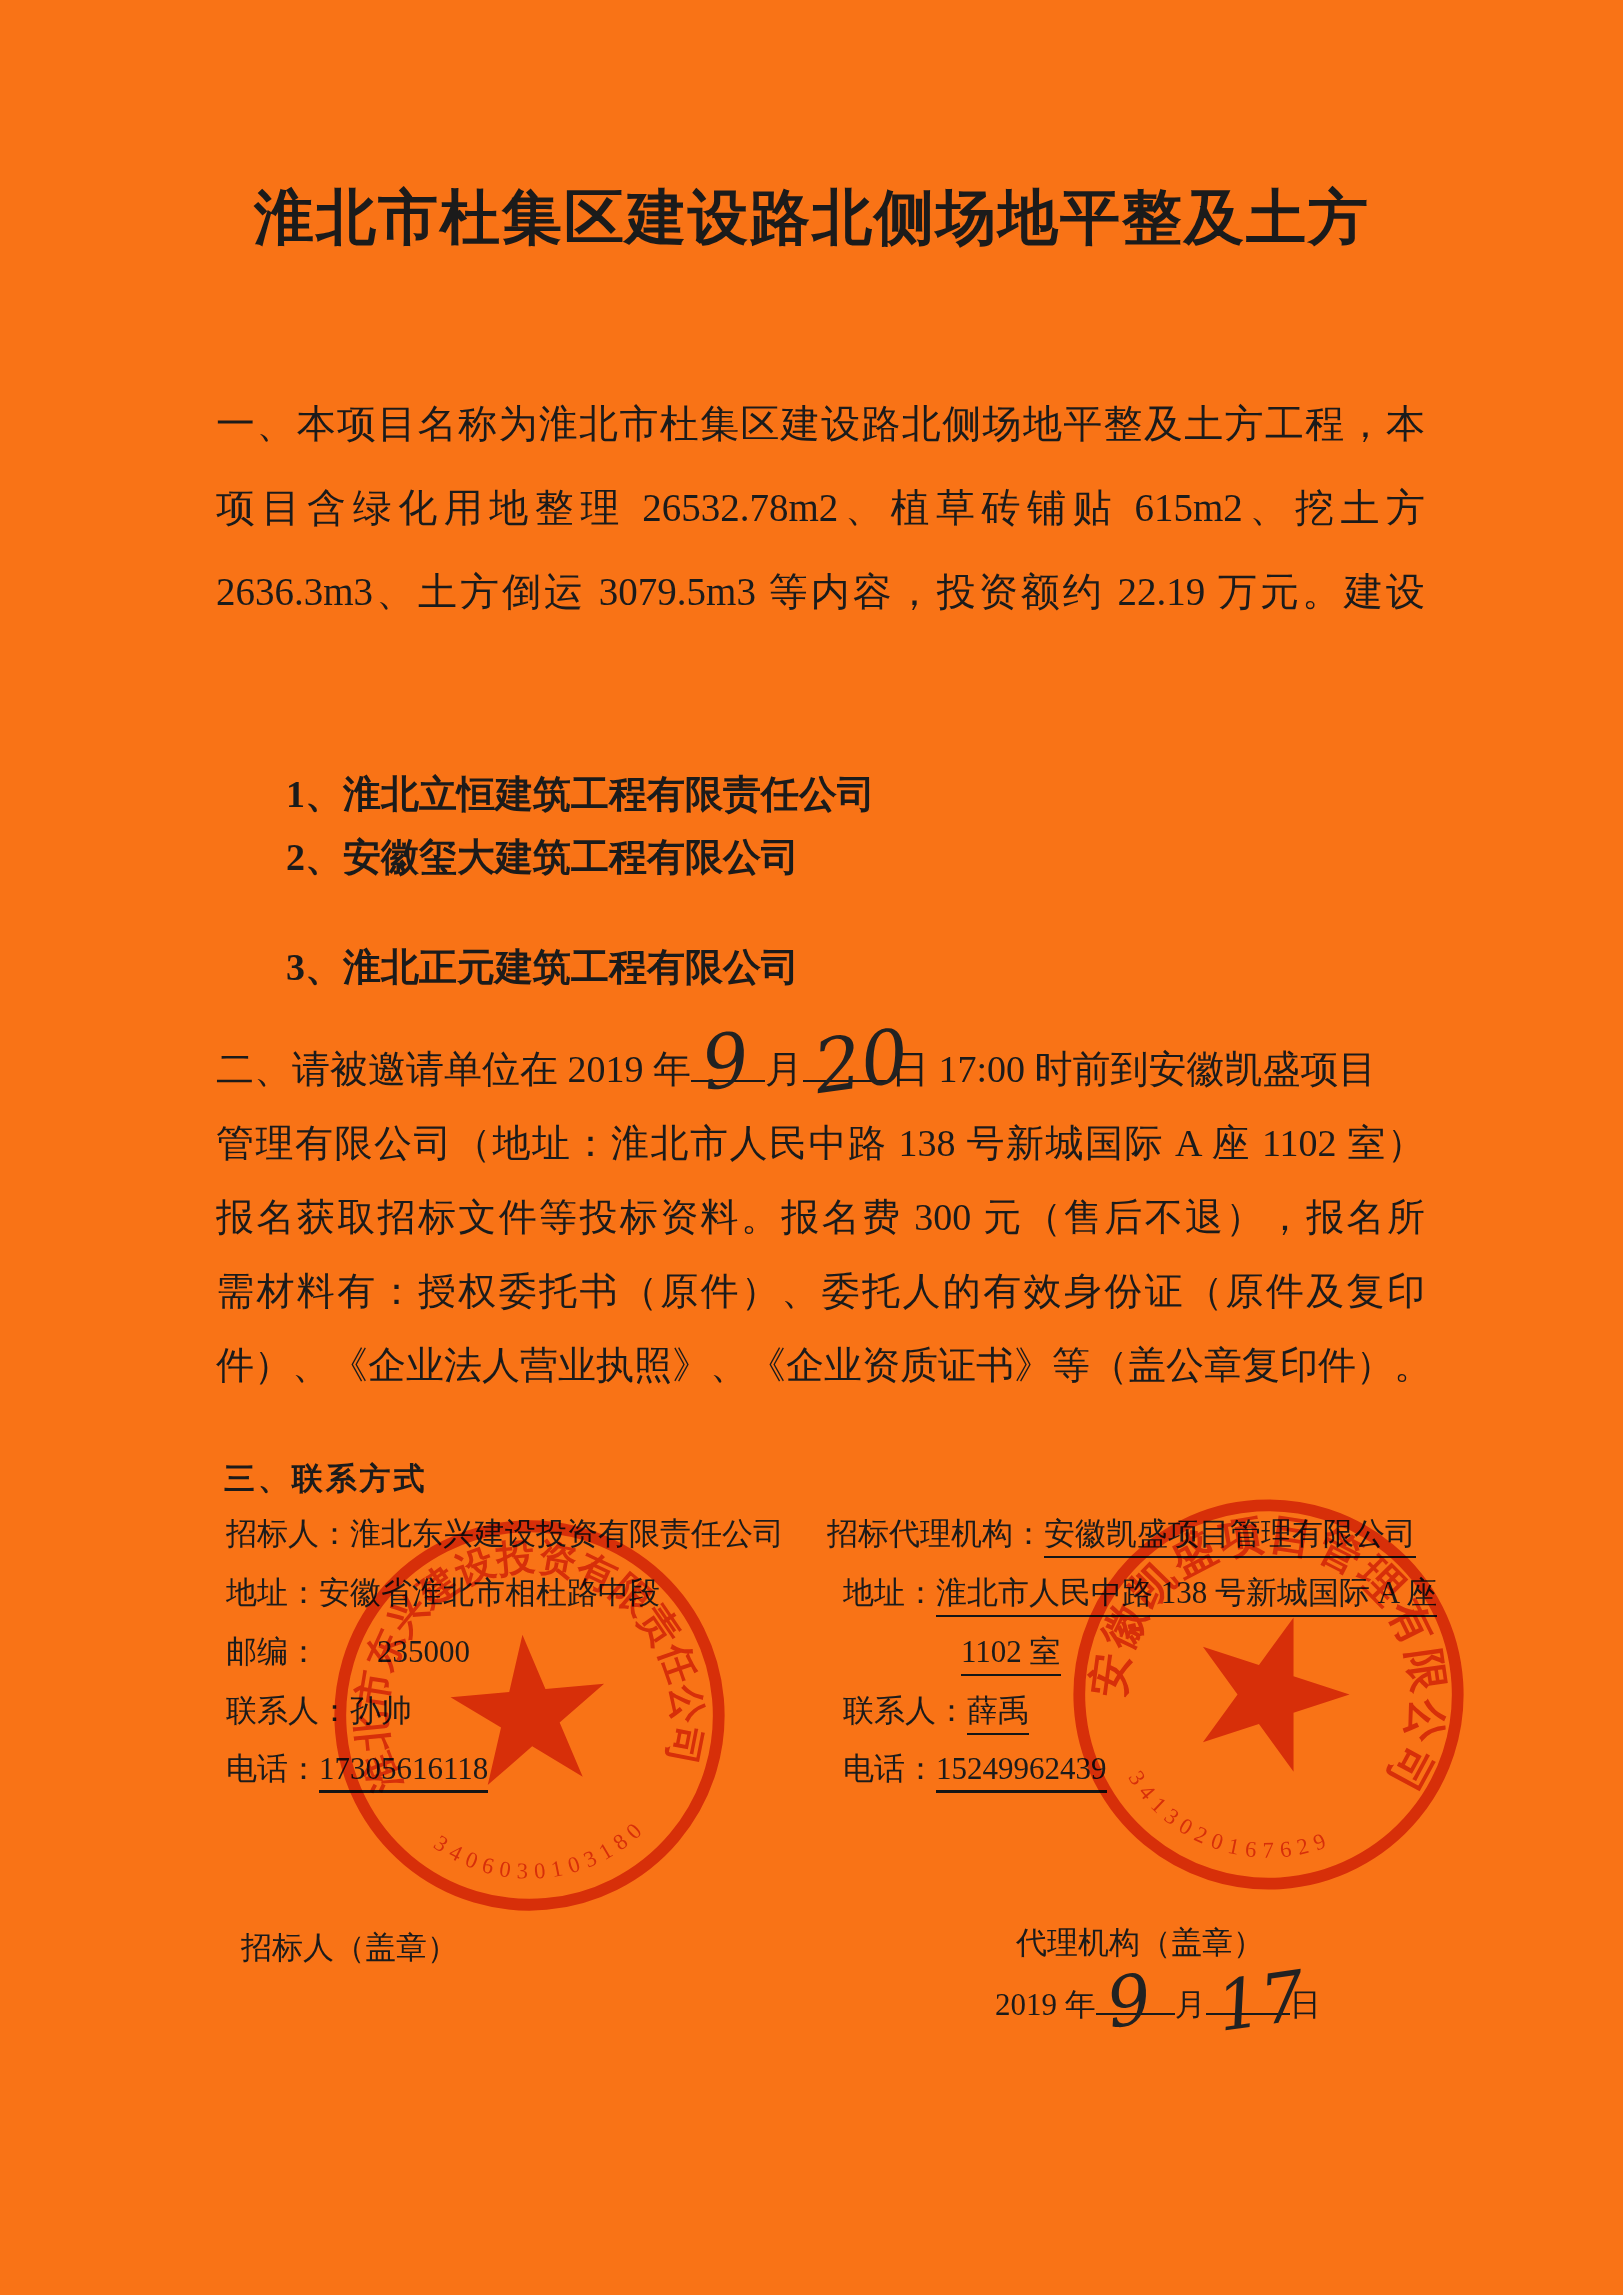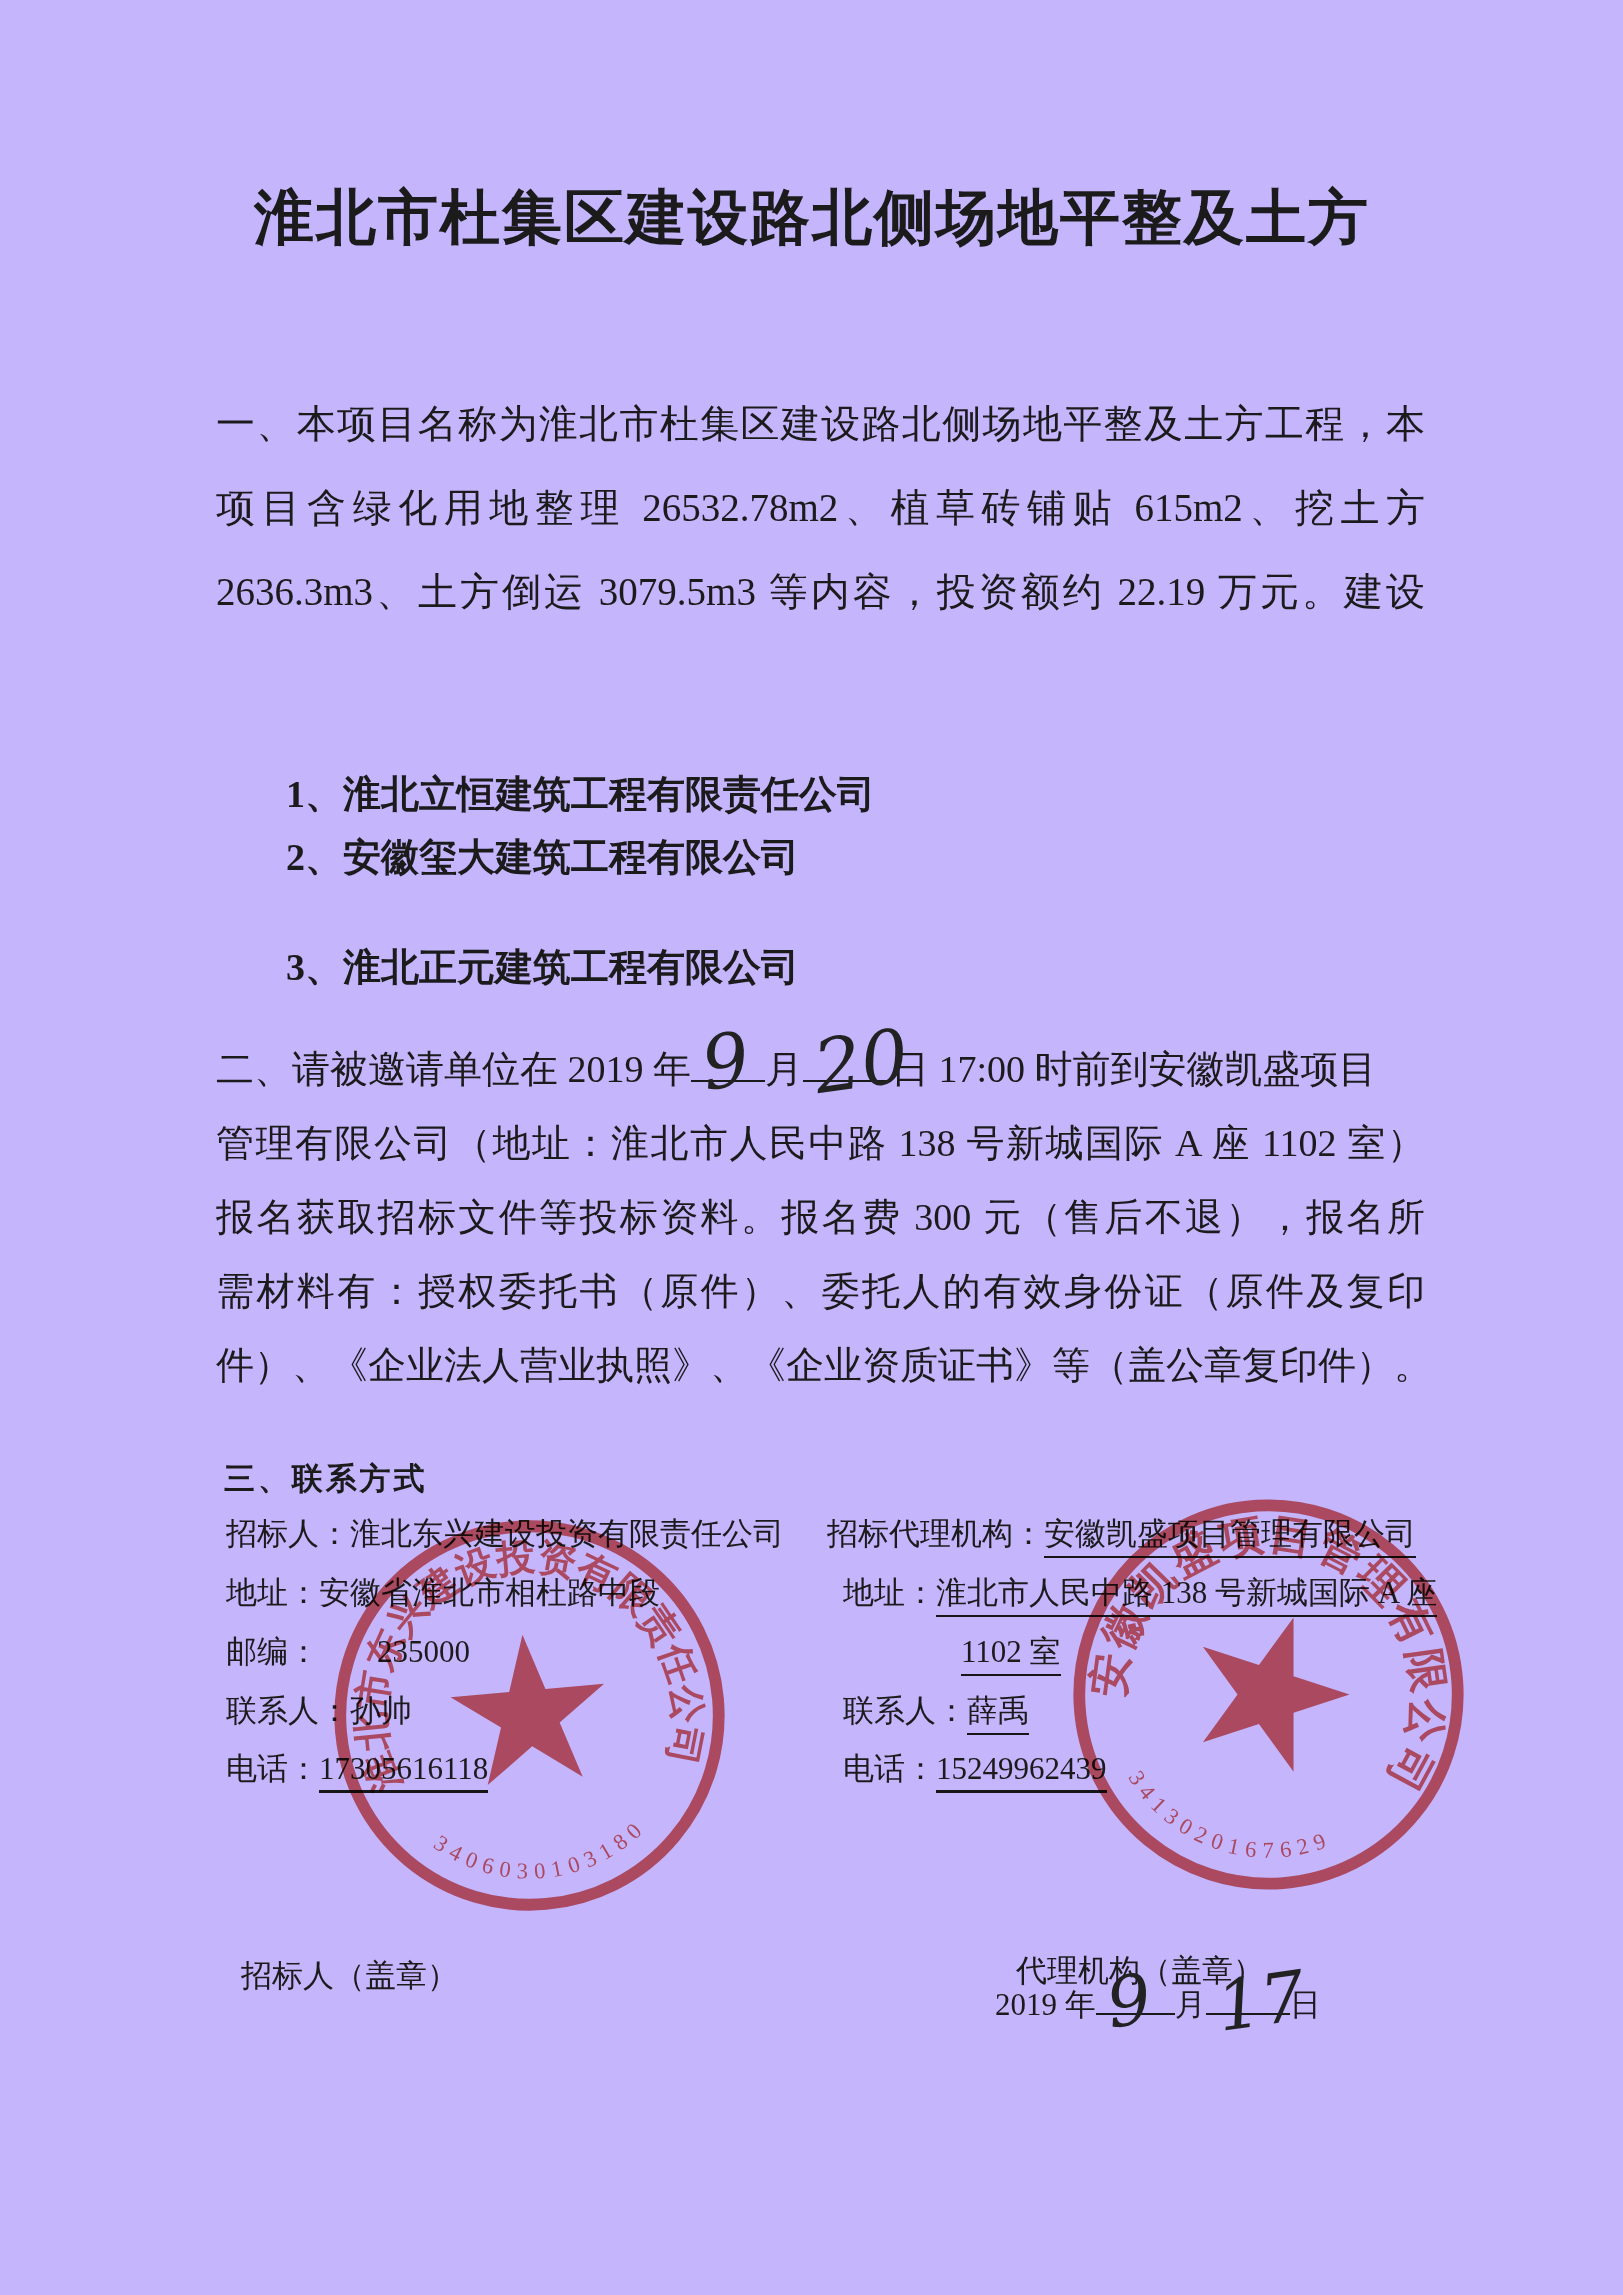--- a/index.html
+++ b/index.html
@@ -1,17 +1,17 @@
 <!DOCTYPE html>
 <html style="font-size:7.9px"><head>
 <meta charset="utf-8">
 <style>
   html,body{margin:0;padding:0;background:#e8e8e8;}
   .page{
-    position:relative;width:1624px;height:2295px;background:#c4b5fd;
+    position:relative;width:1624px;height:2295px;background:#f97316;
     font-family:"Liberation Serif","DejaVu Serif",serif;color:#1b1b1b;overflow:hidden;
   }
   .title{
     position:absolute;left:0;top:177px;width:100%;text-align:center;
     font-size:60px;font-weight:bold;line-height:83px;letter-spacing:2px;
   }
   .para{position:absolute;left:216px;width:1209px;}
   .para .pline{
     font-size:39px;line-height:84px;height:84px;white-space:nowrap;
     text-align:justify;text-align-last:justify;
@@ -34,21 +34,21 @@
   .hw-slot{
     display:inline-block;position:relative;width:74px;height:38px;
     border-bottom:2.9px solid #1b1b1b;vertical-align:baseline;
   }
   .hw-slot.wide{width:88px;}
   .hw{
     position:absolute;bottom:-17.7px;left:10.8px;font-size:74px;line-height:1;
     font-style:italic;transform:rotate(-8deg);color:#222;
     font-family:"DejaVu Serif",serif;
   }
-  .footer-label{position:absolute;font-size:31px;white-space:nowrap;margin-top:28px;}
+  .footer-label{position:absolute;font-size:31px;white-space:nowrap;}
   .date-row{position:absolute;left:995px;top:1979px;font-size:31px;white-space:nowrap;}
   .date-row .hw-slot{height:34px;}
   .date-row .hw{font-size:69px;bottom:-22.6px;}
   .stamp{
     position:absolute;width:403px;height:403px;opacity:.82;mix-blend-mode:multiply;
   }
   .stamp-left{left:328px;top:1514px;transform:rotate(-5deg);}
   .stamp-right{left:1067px;top:1493px;transform:rotate(18deg);}
   .stamp text{font-family:"Liberation Serif","DejaVu Serif",serif;}
   .stamp .stamp-name{font-size:78px;font-weight:bold;}

